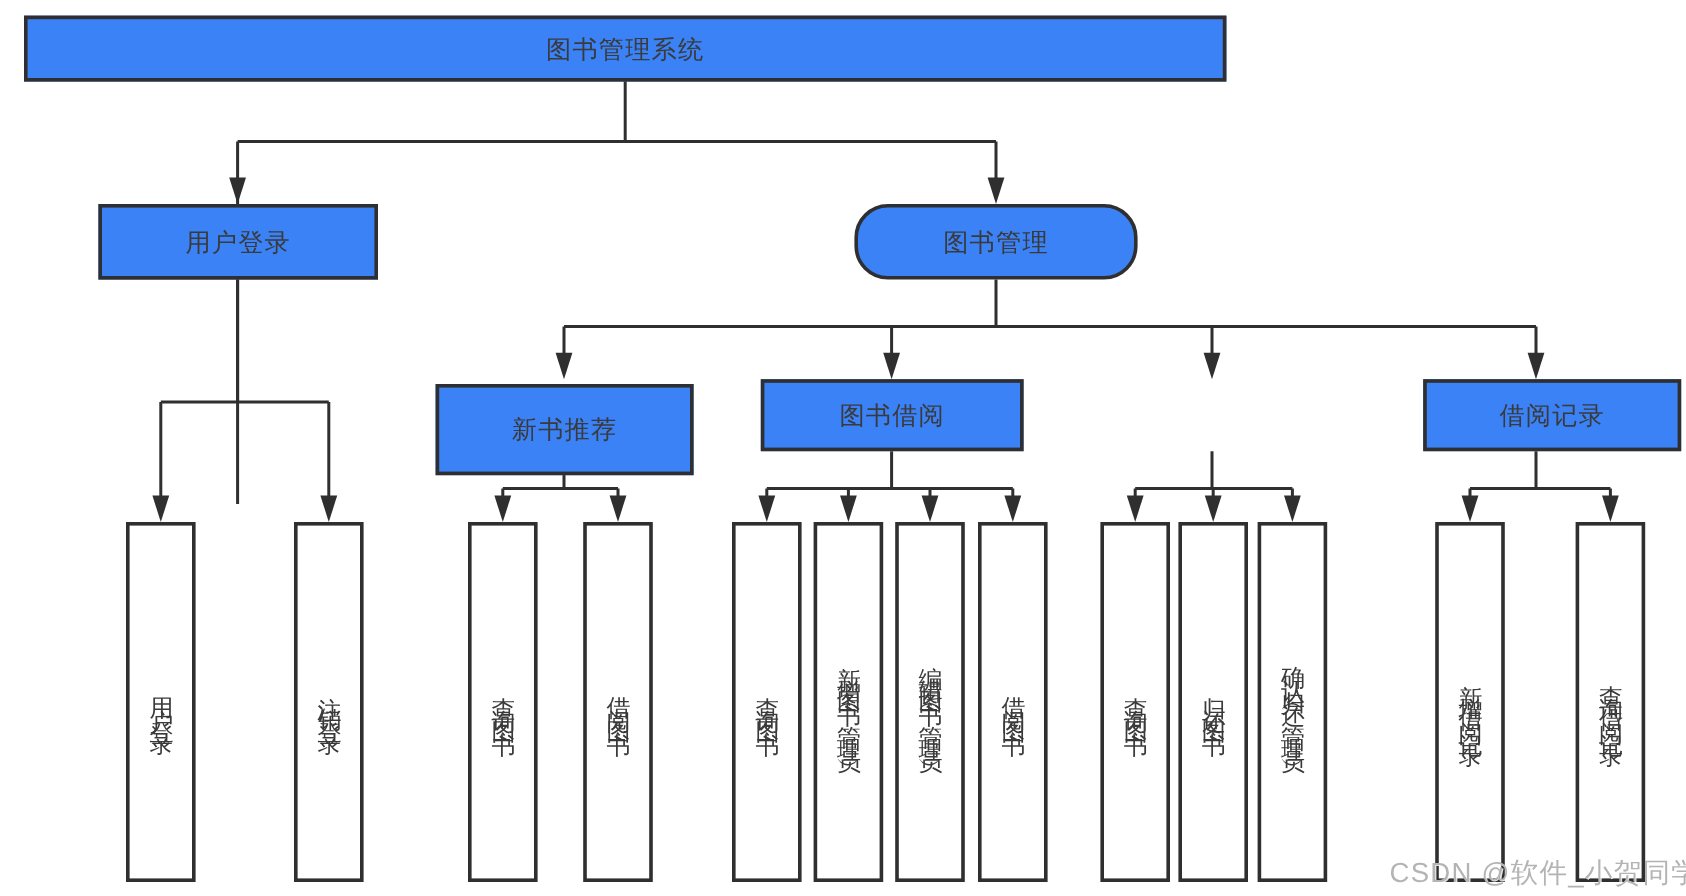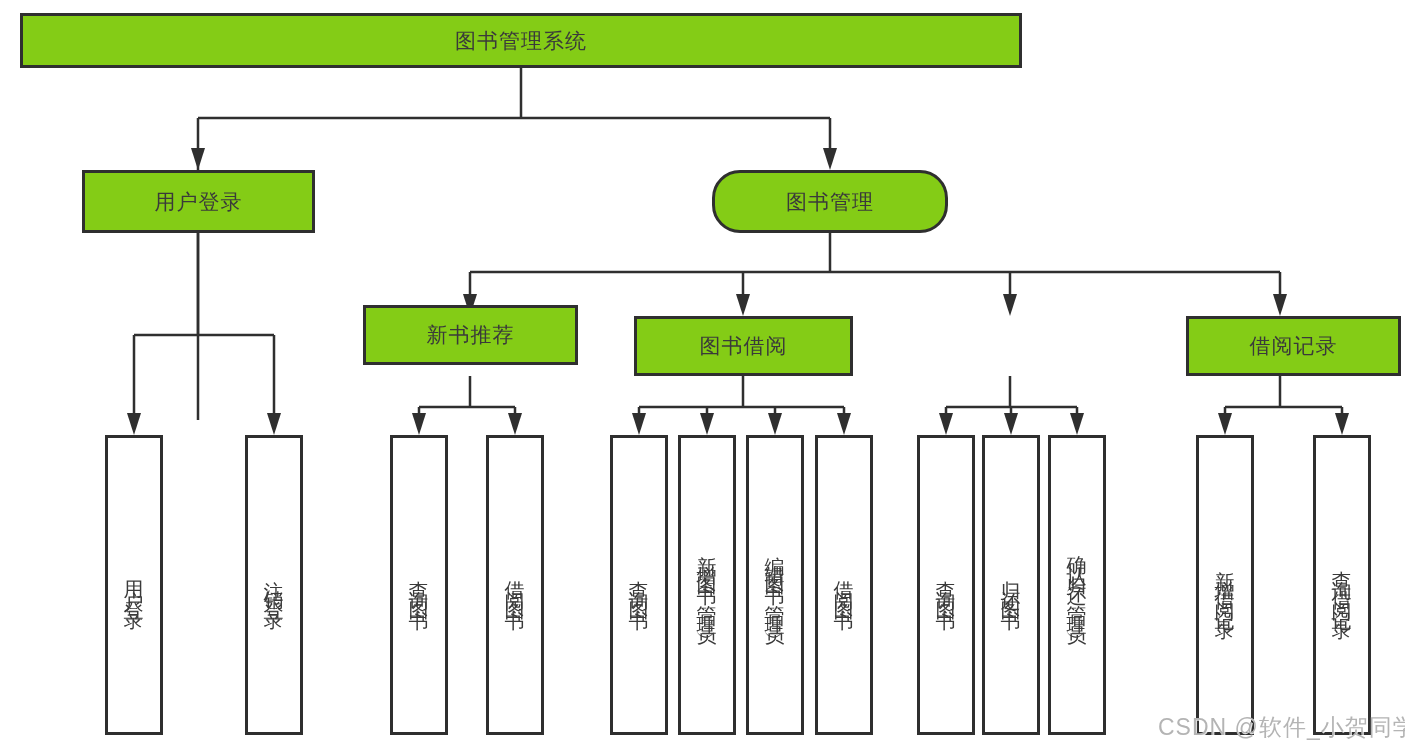--- a/index.html
+++ b/index.html
@@ -19,21 +19,21 @@
     position: absolute;
     left: 0; top: 0;
     width: 1405px;
     height: 747px;
     z-index: 1;
   }
   .hbox {
     position: absolute;
     box-sizing: border-box;
     border: 3px solid #2f2f2f;
-    background: #84cc16;
+    background: #3b82f6;
     display: flex;
     align-items: center;
     justify-content: center;
     color: #3a3a3a;
     font-size: 21px;
     letter-spacing: 1px;
     z-index: 2;
   }
   .vbox {
     position: absolute;
@@ -124,21 +124,21 @@
     <span>图书管理系统</span>
   </div>
 
   <div class="hbox" style="left:82px; top:170px; width:233px; height:63px;">
     <span>用户登录</span>
   </div>
   <div class="hbox" style="left:712px; top:170px; width:236px; height:63px;border-radius:28px;">
     <span>图书管理</span>
   </div>
 
-  <div class="hbox" style="left:363px; top:305px; width:215px; height:60px;">
+  <div class="hbox" style="left:363px; top:320px; width:215px; height:76px;">
     <span>新书推荐</span>
   </div>
   <div class="hbox" style="left:634px; top:316px; width:219px; height:60px;">
     <span>图书借阅</span>
   </div>
   <div class="hbox" style="left:1186px; top:316px; width:215px; height:60px;text-align:center;">
     <span>借阅记录</span>
   </div>
 
   <div class="vbox" style="left:105px;">

